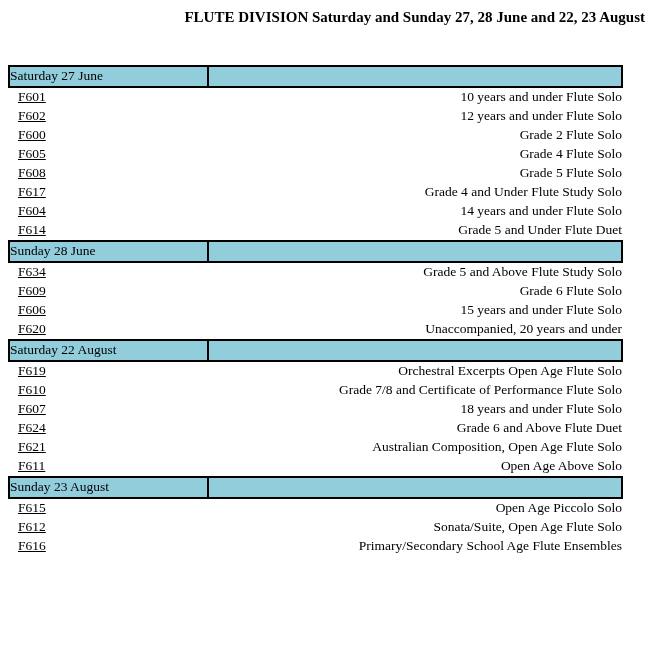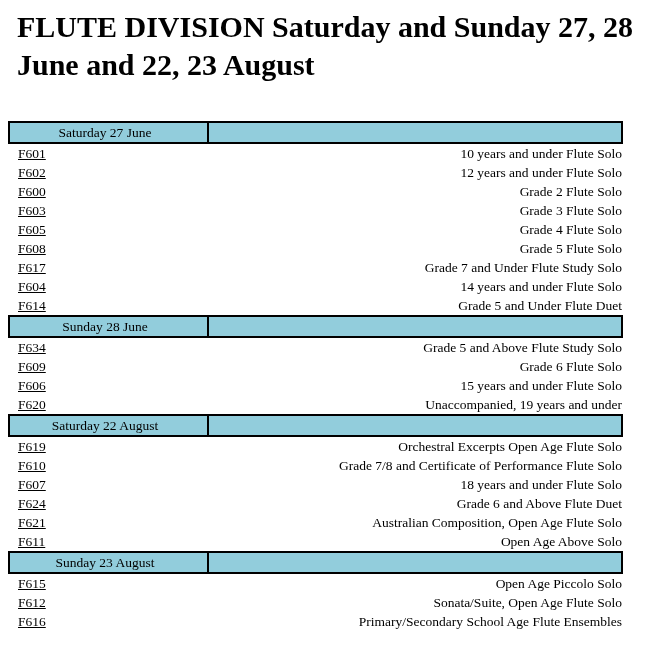--- a/index.html
+++ b/index.html
@@ -7,44 +7,45 @@
     width: 671px;
     height: 665px;
     overflow: hidden;
     background: var(--page-bg, #ffffff);
     color: var(--text-color, #000000);
     font-family: "Liberation Serif", "DejaVu Serif", serif;
   }
   .page-title {
     margin: 8px 0 0 17px;
     width: 628px;
-    font-size: 30px;
+    font-size: 15px;
     font-weight: bold;
     line-height: 1.25;
+    text-align: right;
   }
   table.schedule {
     border-collapse: collapse;
     table-layout: fixed;
     width: 615px;
     margin: 38px 0 0 8px;
     font-size: 13.5px;
   }
   col.c1 { width: 199px; }
   td {
     height: 19px;
     padding: 0;
     vertical-align: middle;
     white-space: nowrap;
     overflow: hidden;
   }
   tr.hdr td {
     background: var(--section-header-bg, #92CDDC);
     border: 2px solid var(--table-border, #000000);
   }
-  tr.hdr td.c1 { text-align: center; padding-right: 7px; }
+  tr.hdr td.c1 { text-align: left; padding-right: 7px; }
   tr.data td.c1 { padding-left: 9px; text-decoration: underline; }
   tr.data td.c2 { padding-left: 6px; text-align: right; }
 </style>
 </head>
 <body style="--section-header-bg: #92CDDC; --table-border: #000000; --text-color: #000000; --page-bg: #FFFFFF;">
 
 <h1 class="page-title">FLUTE DIVISION Saturday and Sunday 27, 28 June and 22, 23 August</h1>
 
 <table class="schedule">
   <colgroup>
@@ -62,34 +63,30 @@
       </tr>
       <tr class="data">
         <td class="c1">F602</td>
         <td class="c2">12 years and under Flute Solo</td>
       </tr>
       <tr class="data">
         <td class="c1">F600</td>
         <td class="c2">Grade 2 Flute Solo</td>
       </tr>
       <tr class="data">
-        <td class="c1">F603</td>
-        <td class="c2">Grade 3 Flute Solo</td>
-      </tr>
-      <tr class="data">
         <td class="c1">F605</td>
         <td class="c2">Grade 4 Flute Solo</td>
       </tr>
       <tr class="data">
         <td class="c1">F608</td>
         <td class="c2">Grade 5 Flute Solo</td>
       </tr>
       <tr class="data">
         <td class="c1">F617</td>
-        <td class="c2">Grade 7 and Under Flute Study Solo</td>
+        <td class="c2">Grade 4 and Under Flute Study Solo</td>
       </tr>
       <tr class="data">
         <td class="c1">F604</td>
         <td class="c2">14 years and under Flute Solo</td>
       </tr>
       <tr class="data">
         <td class="c1">F614</td>
         <td class="c2">Grade 5 and Under Flute Duet</td>
       </tr>
       <tr class="hdr">
@@ -103,21 +100,21 @@
       <tr class="data">
         <td class="c1">F609</td>
         <td class="c2">Grade 6 Flute Solo</td>
       </tr>
       <tr class="data">
         <td class="c1">F606</td>
         <td class="c2">15 years and under Flute Solo</td>
       </tr>
       <tr class="data">
         <td class="c1">F620</td>
-        <td class="c2">Unaccompanied, 19 years and under</td>
+        <td class="c2">Unaccompanied, 20 years and under</td>
       </tr>
       <tr class="hdr">
         <td class="c1">Saturday 22 August</td>
         <td class="c2"></td>
       </tr>
       <tr class="data">
         <td class="c1">F619</td>
         <td class="c2">Orchestral Excerpts Open Age Flute Solo</td>
       </tr>
       <tr class="data">

